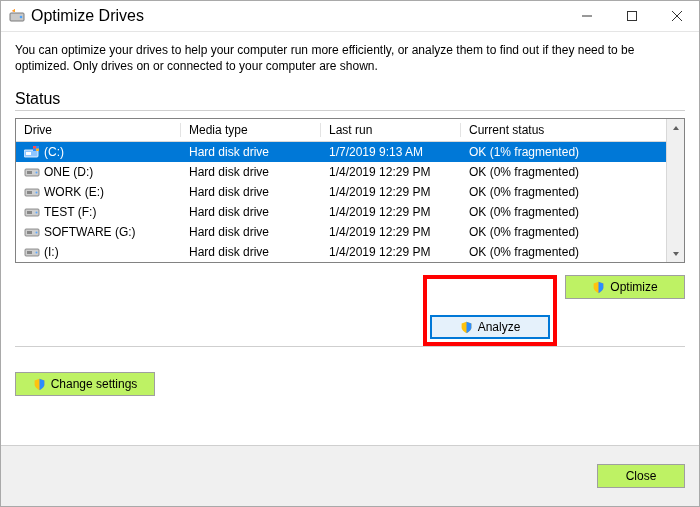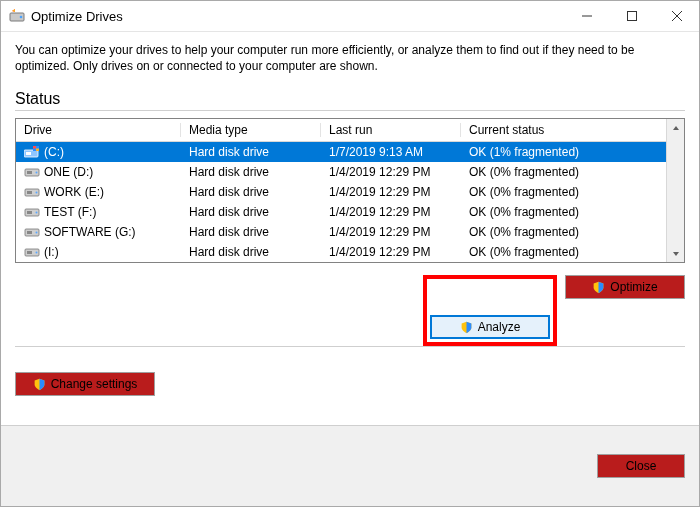--- a/index.html
+++ b/index.html
@@ -27,21 +27,21 @@
     align-items: center;
     border-bottom: 1px solid #e5e5e5;
   }
   .titlebar .title-icon {
     width: 16px; height: 16px;
     margin: 0 6px 0 8px;
     display: inline-flex;
   }
   .titlebar .title-text {
     flex: 0 0 auto;
-    font-size: 13px;
+    font-size: 16px;
   }
   .titlebar .spacer { flex: 1; }
   .win-btn {
     width: 45px;
     height: 30px;
     display: flex;
     align-items: center;
     justify-content: center;
     color: #333;
   }
@@ -141,21 +141,21 @@
   .buttons-row {
     display: flex;
     justify-content: flex-end;
     gap: 8px;
     margin-top: 12px;
   }
   .btn {
     min-width: 120px;
     height: 24px;
     border: 1px solid #9f9f9f;
-    background: #b91c1c;
+    background: #bef264;
     font-size: 12px;
     display: inline-flex;
     align-items: center;
     justify-content: center;
     gap: 5px;
     padding: 0 10px;
     box-sizing: border-box;
   }
   .btn.focused {
     border: 1px solid #0078d7;
@@ -179,21 +179,21 @@
     font-weight: 600;
     margin: 4px 0 6px 14px;
   }
   .sched-line {
     margin: 2px 0 4px 14px;
   }
   
   .footer {
     border-top: 1px solid #cfcfcf;
     background: #f0f0f0;
-    padding: 28px 14px;
+    padding: 18px 14px;
     display: flex;
     justify-content: flex-end;
   }
   .footer .btn { min-width: 88px; }
 </style>
 </head>
 <body>
 
 <div class="window">
 

